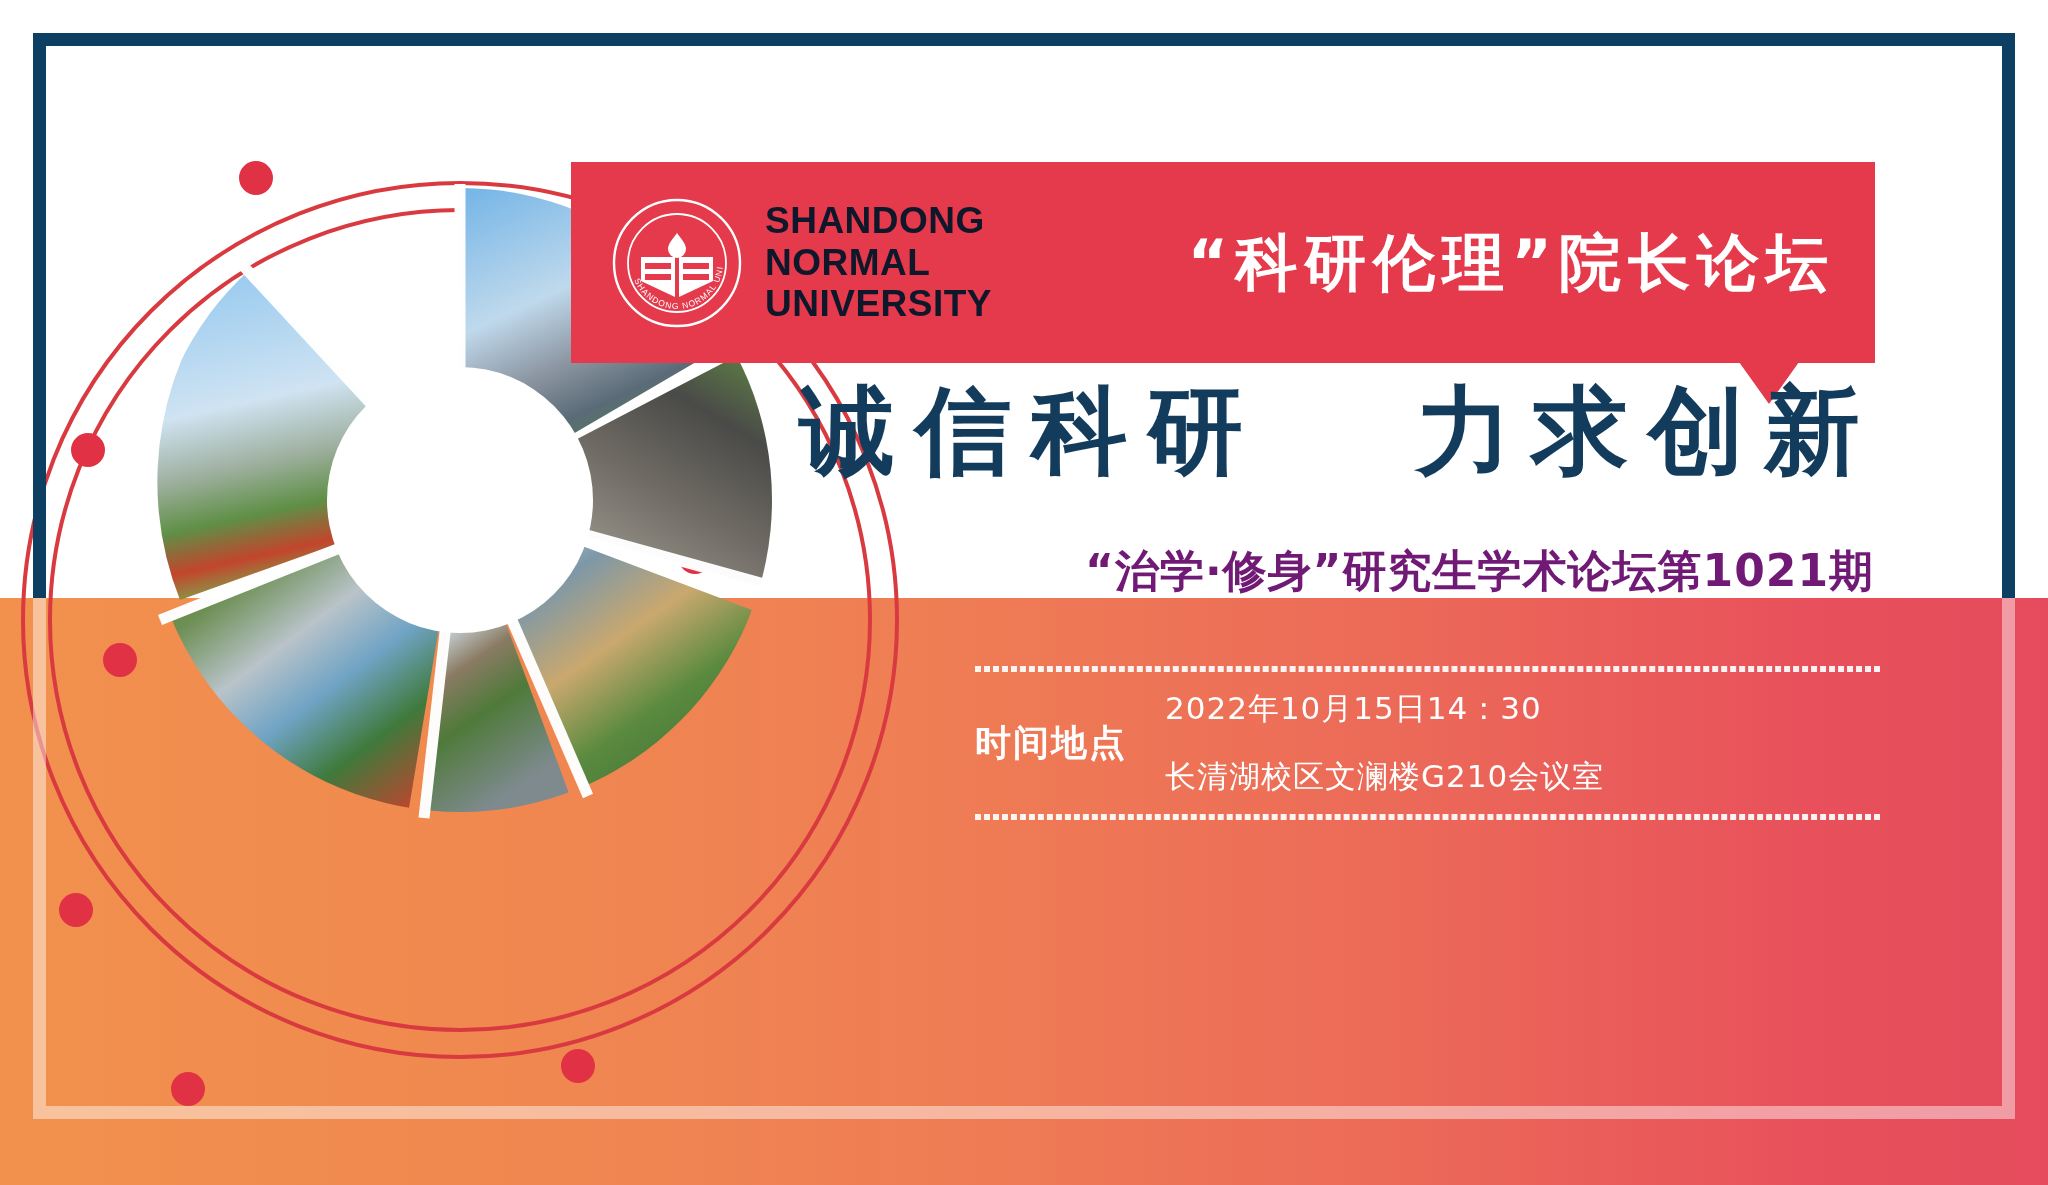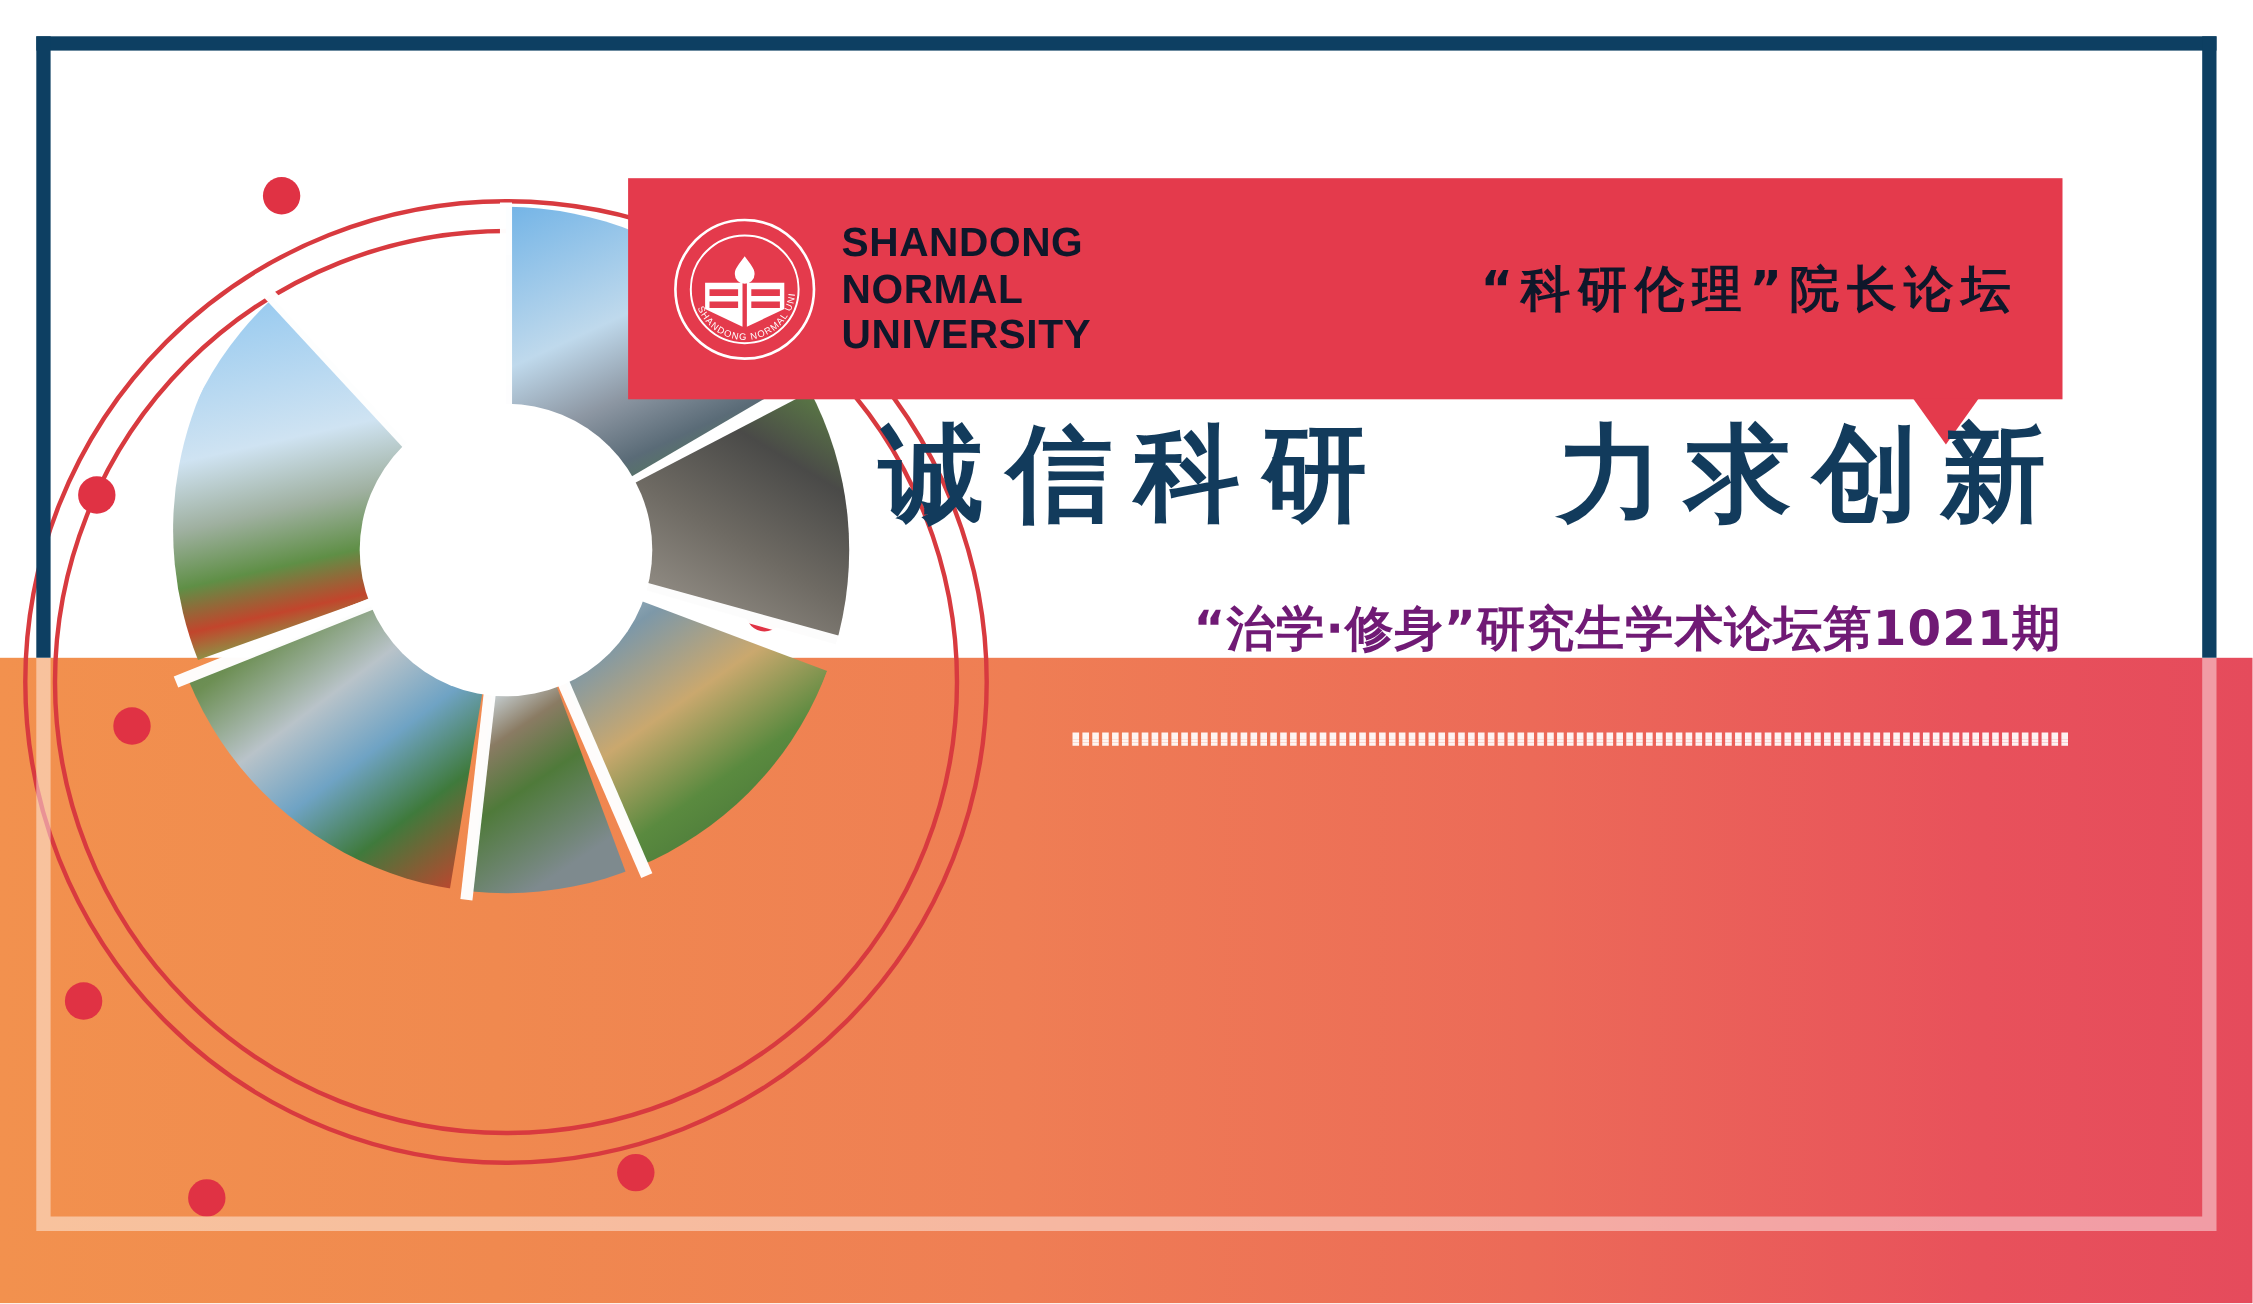--- a/index.html
+++ b/index.html
@@ -29,21 +29,21 @@
   .ring svg{display:block;}
 
   
   .banner{position:absolute;left:571px;top:162px;width:1304px;height:201px;background:#e43a4c;}
   .banner-tail{position:absolute;left:1739px;top:362px;width:0;height:0;
     border-left:30px solid transparent;border-right:30px solid transparent;border-top:42px solid #e43a4c;}
   .banner-inner{position:absolute;left:0;top:0;width:100%;height:100%;display:flex;align-items:center;}
   .crest{margin-left:40px;width:132px;height:132px;flex:0 0 auto;}
   .uni-name{margin-left:22px;color:#0f172a;font-weight:700;font-size:37px;line-height:1.12;letter-spacing:.5px;}
   .banner-title{position:absolute;right:40px;top:50%;transform:translateY(-50%);
-    color:#0f172a;font-size:45px;font-weight:700;letter-spacing:7px;white-space:nowrap;
+    color:#ffffff;font-size:62px;font-weight:700;letter-spacing:7px;white-space:nowrap;
     font-family:"DejaVu Sans","Liberation Sans",sans-serif;}
 
   
   .headline{position:absolute;left:590px;top:383px;width:1290px;color:#123b5c;
     font-size:96px;font-weight:700;letter-spacing:20px;white-space:nowrap;line-height:1;
     font-family:"DejaVu Sans","Liberation Sans",sans-serif;text-align:right;}
   .headline .gap{display:inline-block;width:46px;}
   .subtitle{position:absolute;left:590px;top:542px;width:1290px;color:#701a75;
     font-size:44px;font-weight:700;letter-spacing:1px;white-space:nowrap;text-align:right;padding-right:6px;
     box-sizing:border-box;font-family:"DejaVu Sans","Liberation Sans",sans-serif;}
@@ -199,20 +199,27 @@
   </div>
   <div class="subtitle">“治学·修身”研究生学术论坛第1021期</div>
 
   <div class="info">
 
     <div class="divider"></div>
 
 
     <div class="divider"></div>
 
+    <div class="row tall">
+      <div class="lbl">时间地点</div>
+      <div class="val">
+        <span class="ln">2022年10月15日14：30</span>
+        <span class="ln">长清湖校区文澜楼G210会议室</span>
+      </div>
+    </div>
 
     <div class="divider"></div>
 
 
     <div class="divider"></div>
   </div>
 
   <div class="frame-navy"></div>
   <div class="frame-light"></div>
 

